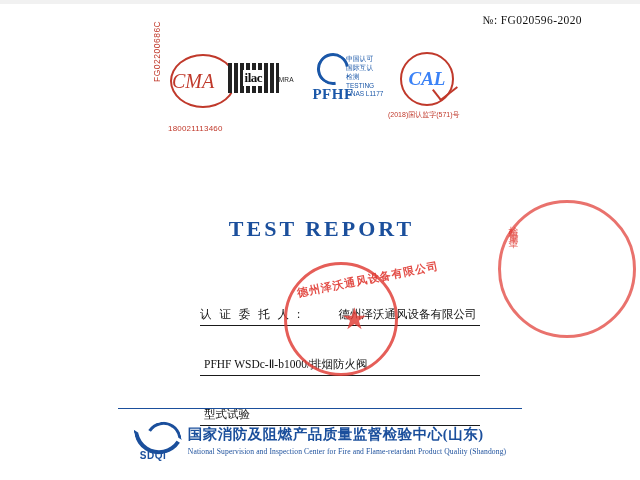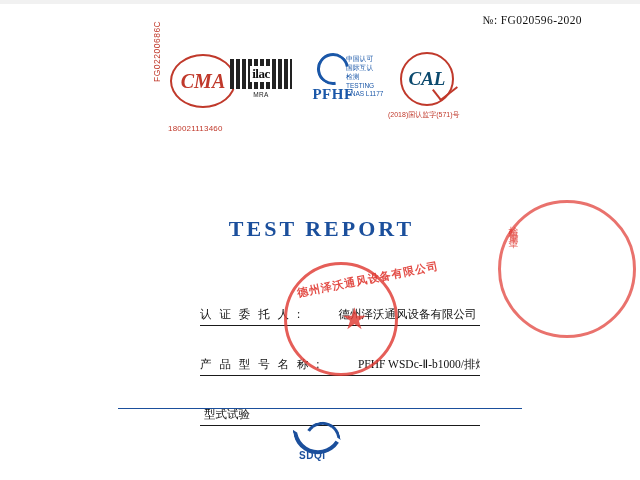--- a/index.html
+++ b/index.html
@@ -42,32 +42,32 @@
     position:absolute;left:168px;top:78px;
     font-size:8px;color:#c0392b;letter-spacing:.2px;
     white-space:nowrap;
   }
   
   .cma{
     position:absolute;left:170px;top:8px;
     width:62px;height:50px;
     border:2.5px solid #c0392b;
     border-radius:50%/50%;
-    display:flex;align-items:center;justify-content:center;
+    display:flex;align-items:center;
     color:#c0392b;
     font-family:"Liberation Serif", serif;
-    font-weight:bold;font-size:20px;
+    font-weight:normal;font-size:20px;
     letter-spacing:0px;
     font-style:italic;
   }
   
   .mra{
     position:absolute;left:228px;top:10px;
     width:66px;height:44px;
-    display:flex;flex-direction:column;align-items:center;justify-content:center;
+    display:flex;flex-direction:row;align-items:center;justify-content:center;
   }
   .mra .bars{
     width:62px;height:30px;
     background:
       repeating-linear-gradient(90deg,#222 0 4px,#fff 4px 6px);
     position:relative;
     display:flex;align-items:center;justify-content:center;
   }
   .mra .bars span{
     background:#fff;color:#111;
@@ -104,21 +104,21 @@
   
   .cal{
     position:absolute;left:400px;top:6px;
     width:58px;height:54px;
   }
   .cal .circ{
     position:absolute;left:0;top:0;
     width:50px;height:50px;border-radius:50%;
     border:2.5px solid #c0392b;
     display:flex;align-items:center;justify-content:center;
-    color:#0c4a6e;
+    color:#3b82f6;
     font-family:"Liberation Serif", serif;
     font-weight:bold;font-style:italic;font-size:19px;
   }
   .cal .tick{
     position:absolute;left:34px;top:30px;
     width:20px;height:12px;
     border-left:2.5px solid #c0392b;
     border-bottom:2.5px solid #c0392b;
     transform:rotate(-38deg);
   }
@@ -304,21 +304,20 @@
   </div>
 
   <div class="title-en">TEST REPORT</div>
 
   <div class="fields">
     <div class="field">
       <span class="lbl">认 证 委 托 人 :</span>
       <span class="val">德州泽沃通风设备有限公司</span>
     </div>
     <div class="field">
-      <span class="lbl">产 品 型 号 名 称 :</span>
       <span class="val">PFHF WSDc-Ⅱ-b1000/排烟防火阀</span>
     </div>
     <div class="field">
       <span class="val">型式试验</span>
     </div>
   </div>
 
   <div class="stamp-right"></div>
   <div class="stamp-right-txt">检验专用章</div>
 
@@ -327,15 +326,19 @@
   </div>
   <div class="stamp-arc-txt" style="left:296px;top:268px;transform:rotate(-11deg);">德州泽沃通风设备有限公司</div>
 
   <div class="footer-rule"></div>
   <div class="footer">
     <div class="logo">
       <div class="swoosh"></div>
       <div class="swoosh2"></div>
       <div class="lt">SDQI</div>
     </div>
+    <div class="footer-txt">
+      <div class="footer-cn">国家消防及阻燃产品质量监督检验中心(山东)</div>
+      <div class="footer-en">National Supervision and Inspection Center for Fire and Flame-retardant Product Quality (Shandong)</div>
+    </div>
   </div>
 
 </div>
 
 </body></html>

